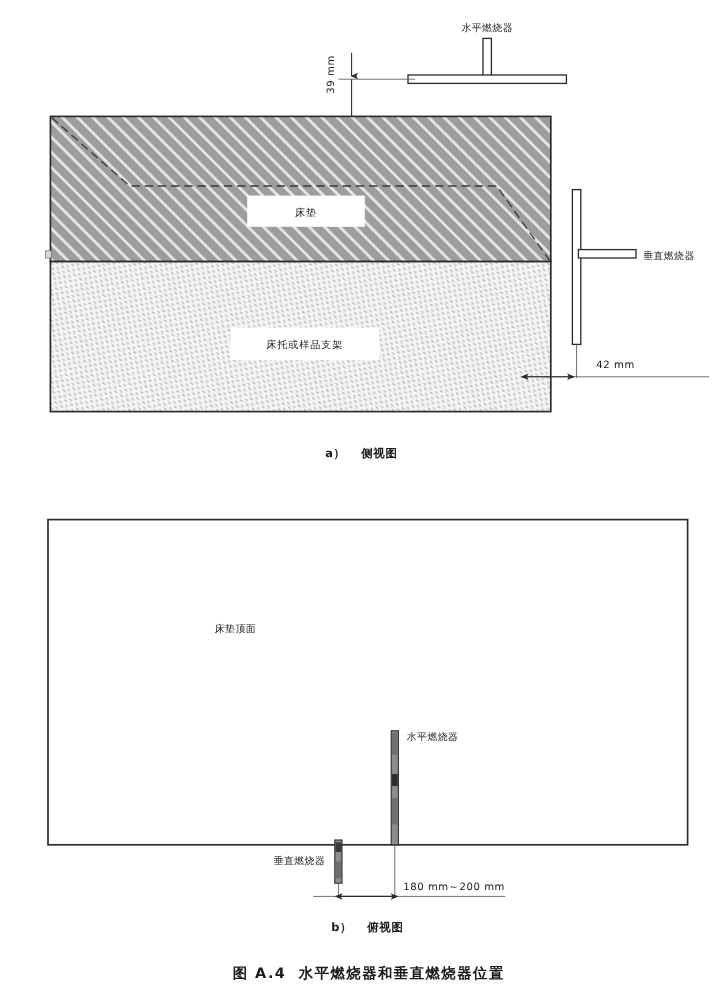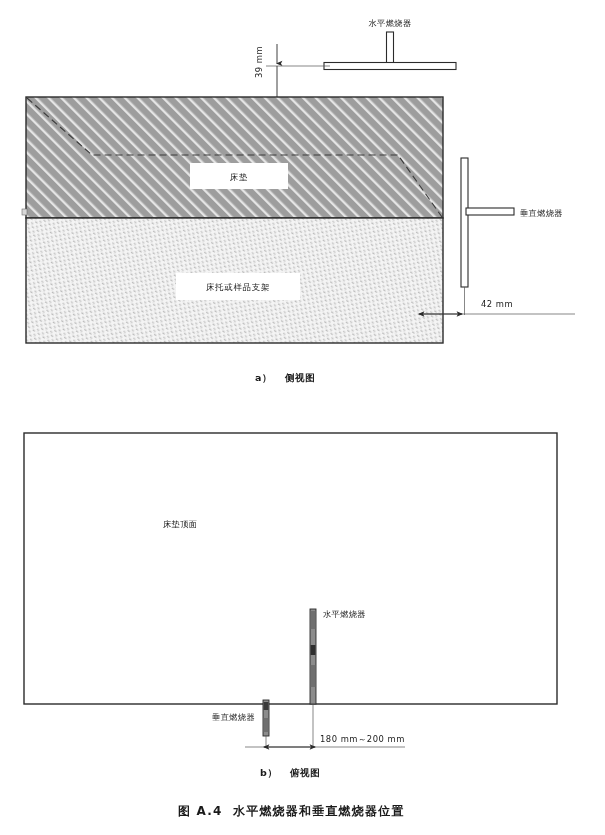--- a/index.html
+++ b/index.html
@@ -11,21 +11,21 @@
   body {
     width: 605px;
     height: 835px;
     position: relative;
     font-family: "DejaVu Sans", "Liberation Sans", sans-serif;
     color: #1a1a1a;
     overflow: hidden;
   }
   #figure-root {
     position: absolute;
-    left: 0; top: 0;
+    left: 16px; top: 0;
     width: 499px;
     height: 835px;
   }
   svg.figure-svg {
     display: block;
     width: 605px;
     height: 835px;
   }
   .cjk {
     font-family: "DejaVu Sans", "Liberation Sans", sans-serif;

